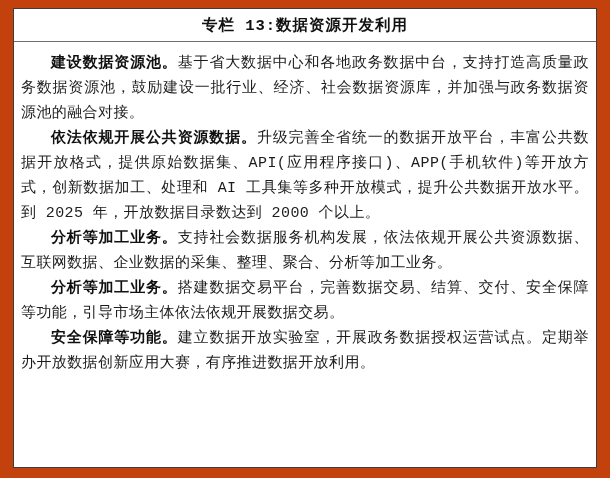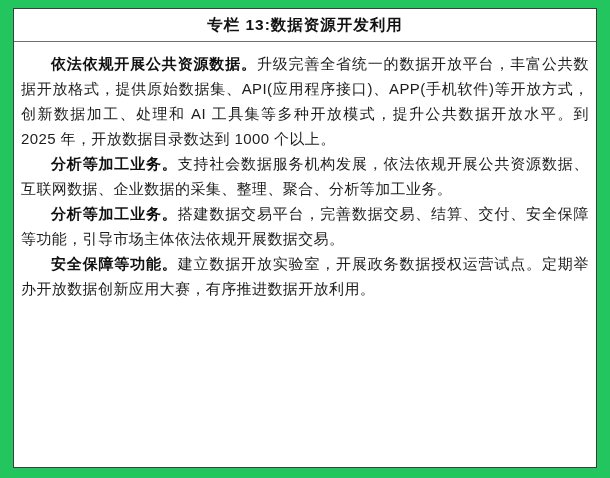--- a/index.html
+++ b/index.html
@@ -1,22 +1,22 @@
 <!DOCTYPE html>
 <html><head>
 <meta charset="utf-8">
 <style>
   * { margin: 0; padding: 0; box-sizing: border-box; }
   html, body { width: 610px; height: 478px; background: #ffffff; }
   .page {
     position: relative;
     width: 610px;
     height: 478px;
-    background: #22c55e;
-    font-family: Liberation Sans, sans-serif;
+    background: #c2410c;
+    font-family: Liberation Mono, monospace;
     color: #1c1c1c;
   }
   .column-box {
     position: absolute;
     left: 13px;
     top: 8px;
     width: 584px;
     height: 460px;
     border: 1.5px solid #3d3d3d;
     background: #ffffff;
@@ -54,22 +54,23 @@
     color: #101010;
   }
 </style>
 </head>
 <body>
 
 <div class="page">
   <div class="column-box">
     <div class="column-title">专栏 13:数据资源开发利用</div>
     <div class="column-body">
+  <p><span class="lead">建设数据资源池。</span><span>基于省大数据中心和各地政务数据中台，支持打造高质量政务数据资源池，鼓励建设一批行业、经济、社会数据资源库，并加强与政务数据资源池的融合对接。</span></p>
 
-  <p><span class="lead">依法依规开展公共资源数据。</span><span>升级完善全省统一的数据开放平台，丰富公共数据开放格式，提供原始数据集、API(应用程序接口)、APP(手机软件)等开放方式，创新数据加工、处理和 AI 工具集等多种开放模式，提升公共数据开放水平。到 2025 年，开放数据目录数达到 1000 个以上。</span></p>
+  <p><span class="lead">依法依规开展公共资源数据。</span><span>升级完善全省统一的数据开放平台，丰富公共数据开放格式，提供原始数据集、API(应用程序接口)、APP(手机软件)等开放方式，创新数据加工、处理和 AI 工具集等多种开放模式，提升公共数据开放水平。到 2025 年，开放数据目录数达到 2000 个以上。</span></p>
 
   <p><span class="lead">分析等加工业务。</span><span>支持社会数据服务机构发展，依法依规开展公共资源数据、互联网数据、企业数据的采集、整理、聚合、分析等加工业务。</span></p>
 
   <p><span class="lead">分析等加工业务。</span><span>搭建数据交易平台，完善数据交易、结算、交付、安全保障等功能，引导市场主体依法依规开展数据交易。</span></p>
 
   <p><span class="lead">安全保障等功能。</span><span>建立数据开放实验室，开展政务数据授权运营试点。定期举办开放数据创新应用大赛，有序推进数据开放利用。</span></p>
 
 </div>
   </div>
 </div>

